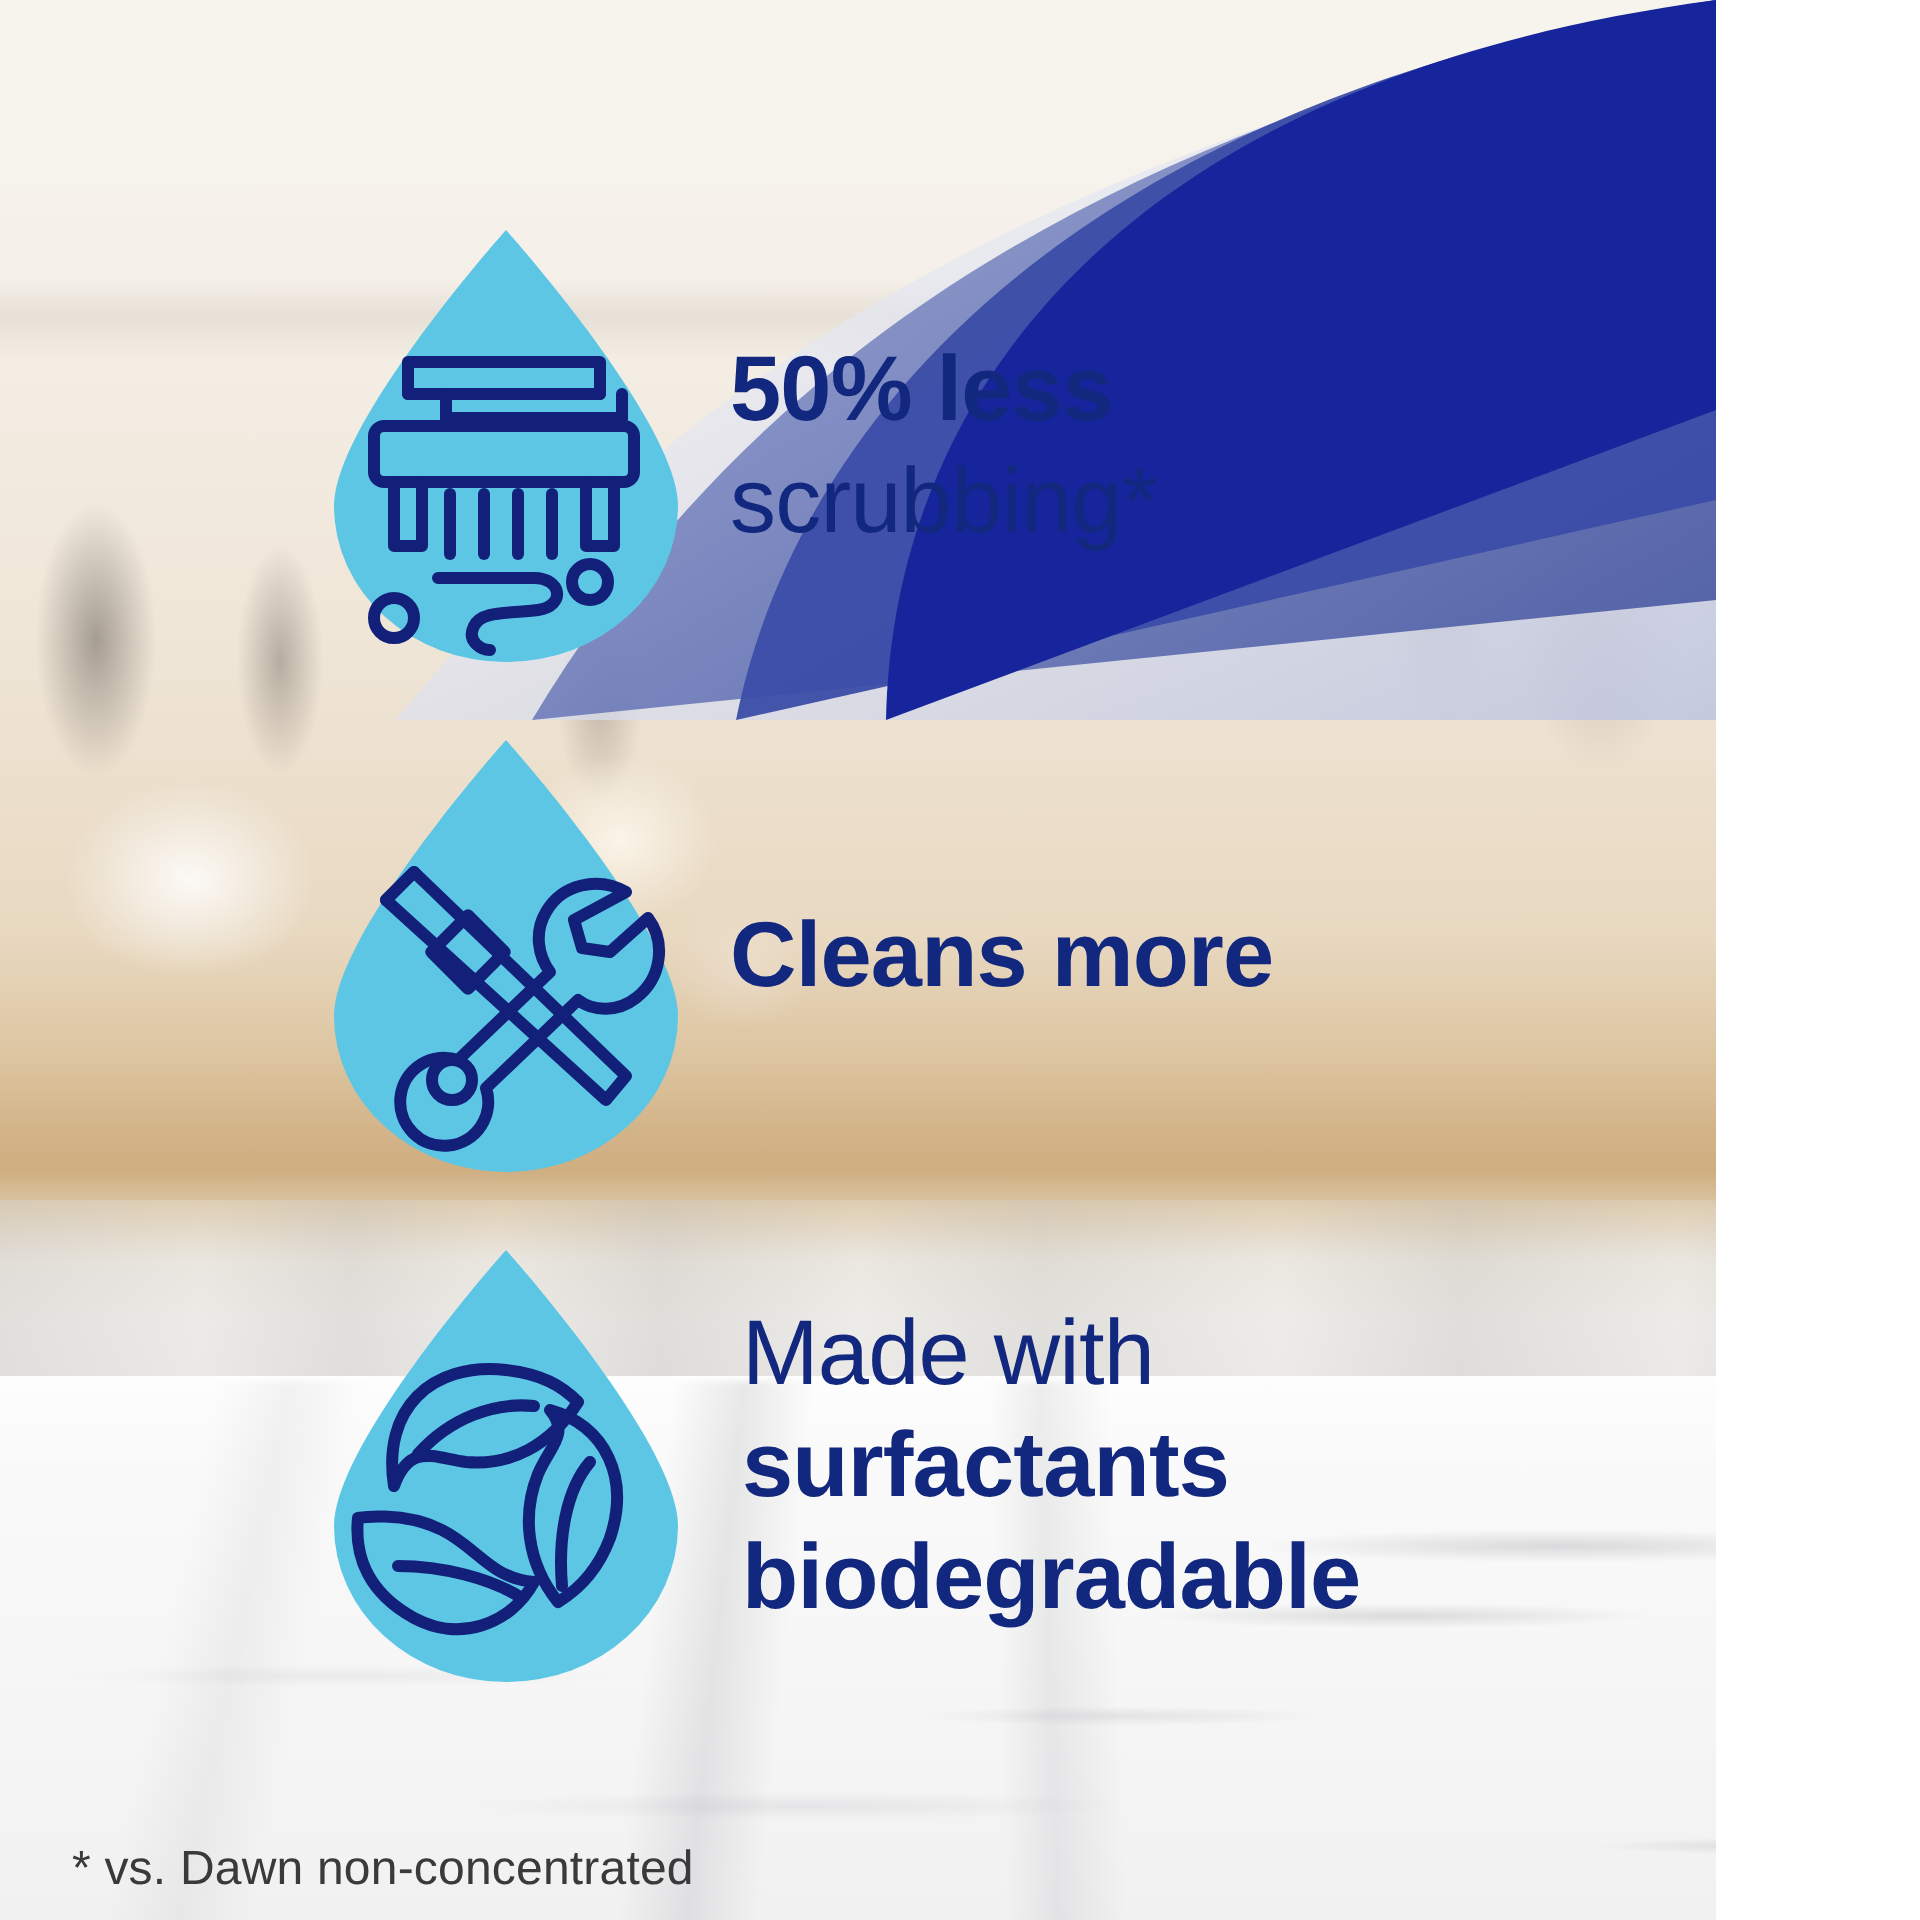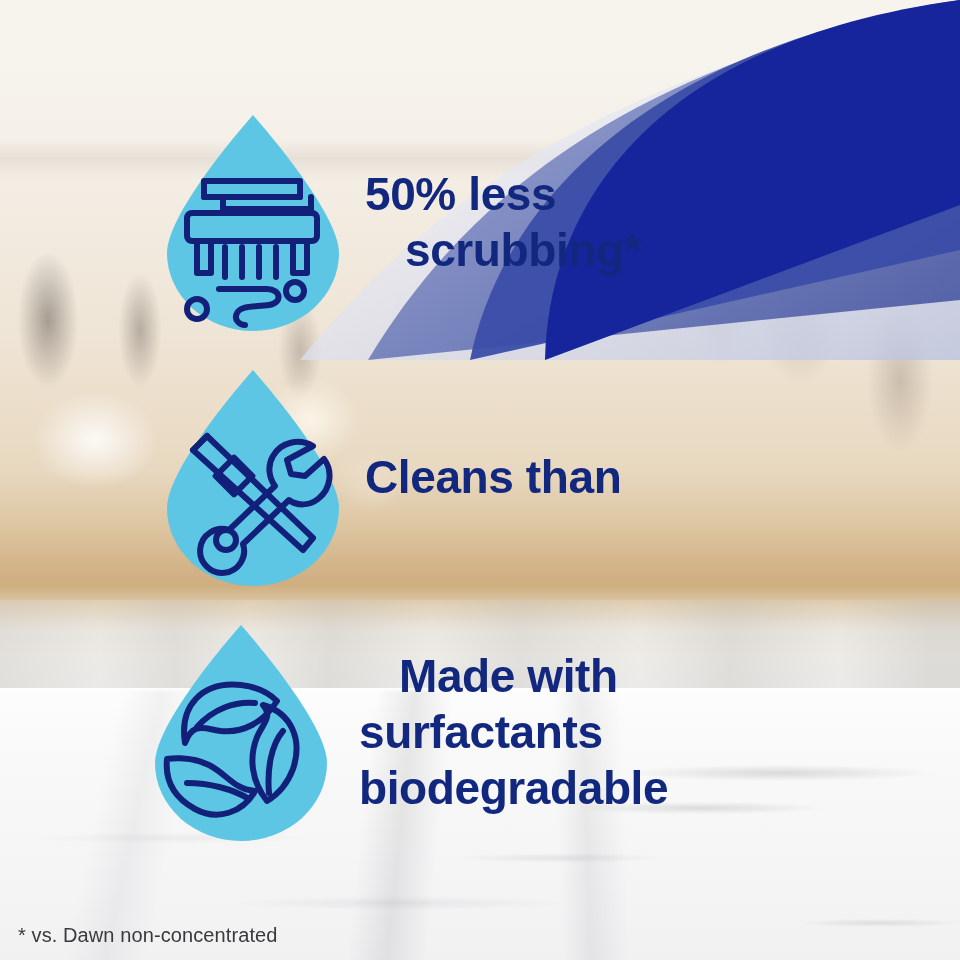--- a/index.html
+++ b/index.html
@@ -6,21 +6,21 @@
     margin: 0;
     padding: 0;
     background: #ffffff;
   }
   body {
     font-family: "Liberation Sans", sans-serif;
   }
 
   .ad {
     position: relative;
-    width: 960px;
+    width: 858px;
     height: 960px;
     overflow: hidden;
     background: #d946ef;
   }
 
   
   .bg-kitchen {
     position: absolute;
     inset: 0;
     background:
@@ -134,21 +134,21 @@
     position: absolute;
     inset: 0;
   }
   .feature {
     position: absolute;
     display: flex;
     align-items: center;
   }
   .feature-1 { left: 163px; top: 113px; }
   .feature-2 { left: 163px; top: 368px; }
-  .feature-3 { left: 151px; top: 623px; align-items: center; }
+  .feature-3 { left: 163px; top: 623px; align-items: center; }
 
   .drop {
     position: relative;
     width: 180px;
     height: 218px;
     flex: 0 0 auto;
   }
   .drop svg { display: block; }
 
   .feature-text {
@@ -156,30 +156,30 @@
     color: #12287f;
     letter-spacing: -.4px;
   }
   .line {
     display: block;
     font-size: 46px;
     line-height: 56px;
     white-space: nowrap;
   }
   .line.bold   { font-weight: 700; }
-  .line.light  { font-weight: 700; margin-left: 40px; }
+  .line.light  { font-weight: 400; }
 
   .feature-3 .feature-text { margin-left: 28px; }
 
   
   .footnote {
     position: absolute;
-    left: 18px;
+    left: 36px;
     top: 921px;
-    font-size: 20px;
+    font-size: 24px;
     line-height: 28px;
     color: #3a3a3c;
     font-weight: 400;
     letter-spacing: .1px;
     white-space: nowrap;
   }
 </style>
 </head>
 <body>
 
@@ -261,21 +261,21 @@
                      L 66 162
                      A 22 22 0 1 0 80 176
                      L 126 132
                      C 134 138 146 138 155 131 C 168 121 170 103 161 91
                      L 142 108 L 128 106 L 124 92 Z"></path>
             <circle cx="63" cy="172" r="10"></circle>
           </g>
         </svg>
       </div>
       <div class="feature-text">
-        <span class="line bold">Cleans than</span>
+        <span class="line bold">Cleans more</span>
       </div>
     </div>
 
     <div class="feature feature-3">
       <div class="drop">
         <svg width="180" height="218" viewBox="0 0 180 218">
           <path d="M90 2 C 90 2 176 98 176 140 A 86 78 0 0 1 4 140 C 4 98 90 2 90 2 Z" fill="#5cc6e4"></path>
           <g fill="none" stroke="#12207a" stroke-width="6" stroke-linecap="round" stroke-linejoin="round">
 
             <path d="M34 120 C 28 82 52 58 90 62 C 108 64 118 70 126 78

